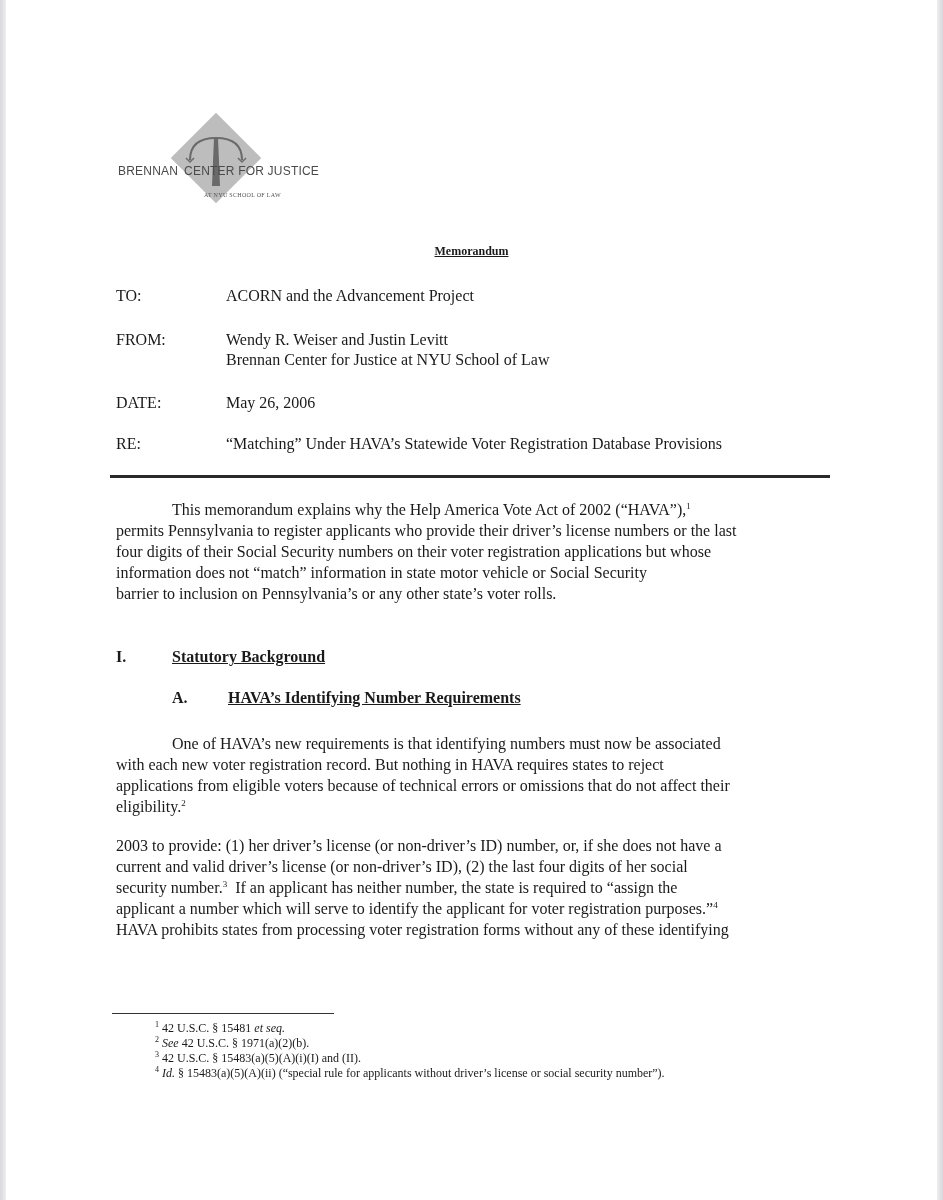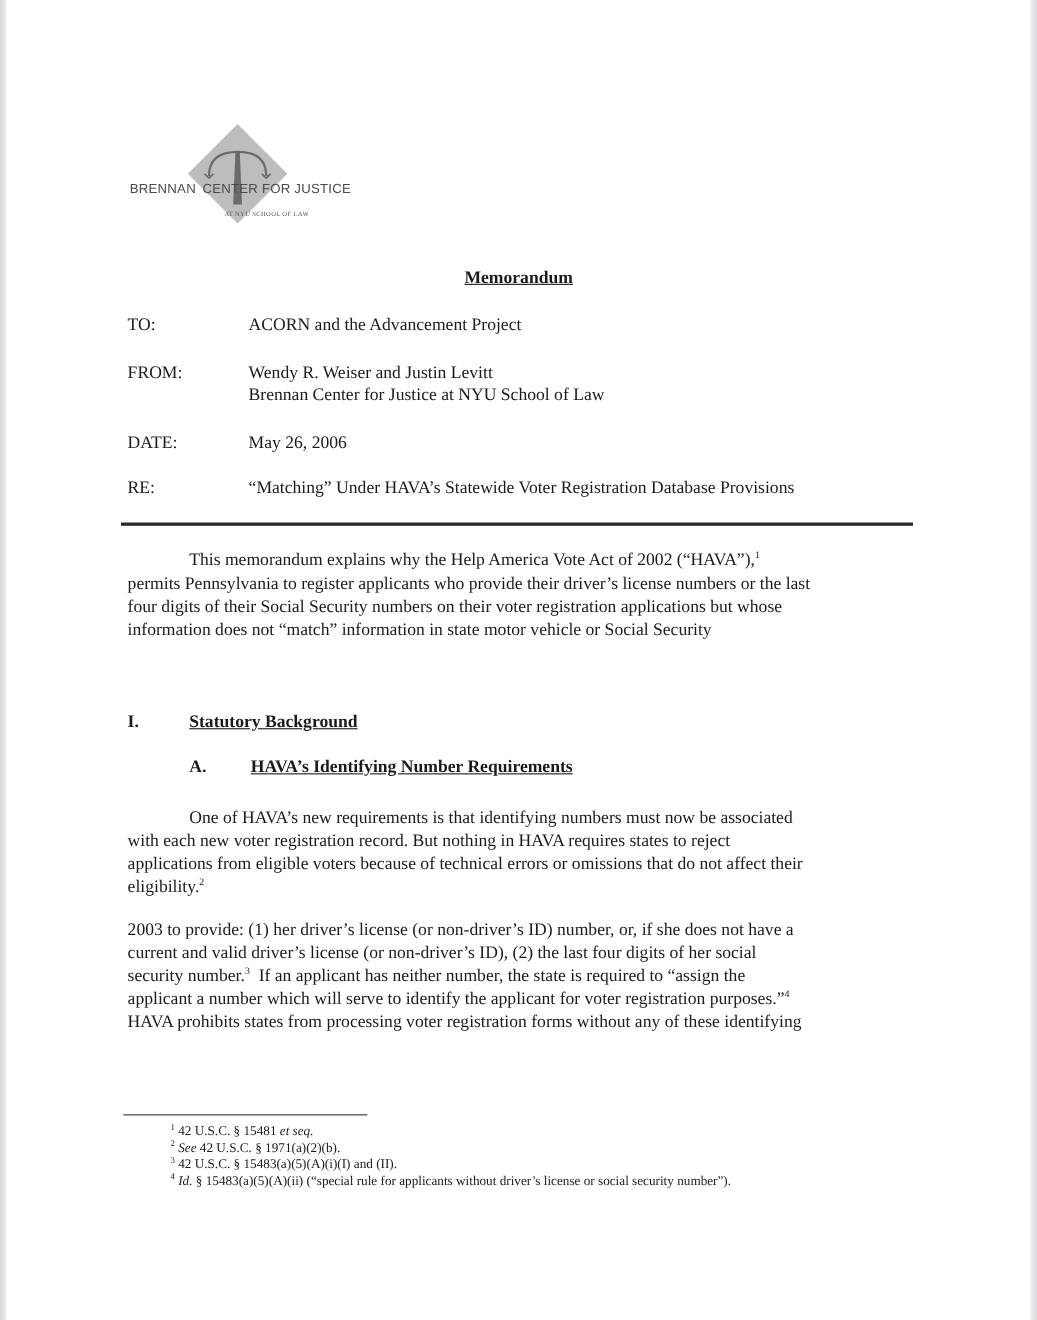--- a/index.html
+++ b/index.html
@@ -25,21 +25,21 @@
     font-family: Liberation Sans, sans-serif; font-size: 12px; letter-spacing: 0.2px;
     color: #4a4a4a; white-space: nowrap;
   }
   .logo .sub {
     position: absolute; left: 86px; top: 84px;
     font-size: 6px; letter-spacing: 0.3px; color: #555; white-space: nowrap;
   }
 
   .title {
     position: absolute; left: 0; width: 943px; top: 244px; text-align: center;
-    font-weight: bold; font-size: 16px; text-decoration: underline;
+    font-weight: bold; font-size: 12px; text-decoration: underline;
   }
 
   .hdr-row { position: absolute; left: 116px; font-size: 16px; line-height: 20px; }
   .hdr-label { position: absolute; left: 0; width: 100px; }
   .hdr-value { position: absolute; left: 110px; white-space: nowrap; }
 
   .rule { position: absolute; left: 110px; top: 475px; width: 720px; height: 3px; background: #2a2a2a; }
 
   .para {
     position: absolute; left: 116px; width: 706px;
@@ -98,20 +98,21 @@
   <span class="hdr-value">“Matching” Under HAVA’s Statewide Voter Registration Database Provisions</span>
 </div>
 
 <div class="rule"></div>
 
 <div class="para" style="top:499px;">
   <div><span class="indent"></span><span>This memorandum explains why the Help America Vote Act of 2002 (“HAVA”),</span><sup>1</sup></div>
   <div>permits Pennsylvania to register applicants who provide their driver’s license numbers or the last</div>
   <div>four digits of their Social Security numbers on their voter registration applications but whose</div>
   <div>information does not “match” information in state motor vehicle or Social Security</div>
+  <div>barrier to inclusion on Pennsylvania’s or any other state’s voter rolls.</div>
 </div>
 
 <span class="sec-num" style="left:116px; top:648px;">I.</span>
 <span class="sec-title" style="left:172px; top:648px;">Statutory Background</span>
 
 <span class="sec-num" style="left:172px; top:689px;">A.</span>
 <span class="sec-title" style="left:228px; top:689px;">HAVA’s Identifying Number Requirements</span>
 
 <div class="para" style="top:733px;">
   <div><span class="indent"></span><span>One of HAVA’s new requirements is that identifying numbers must now be associated</span></div>

